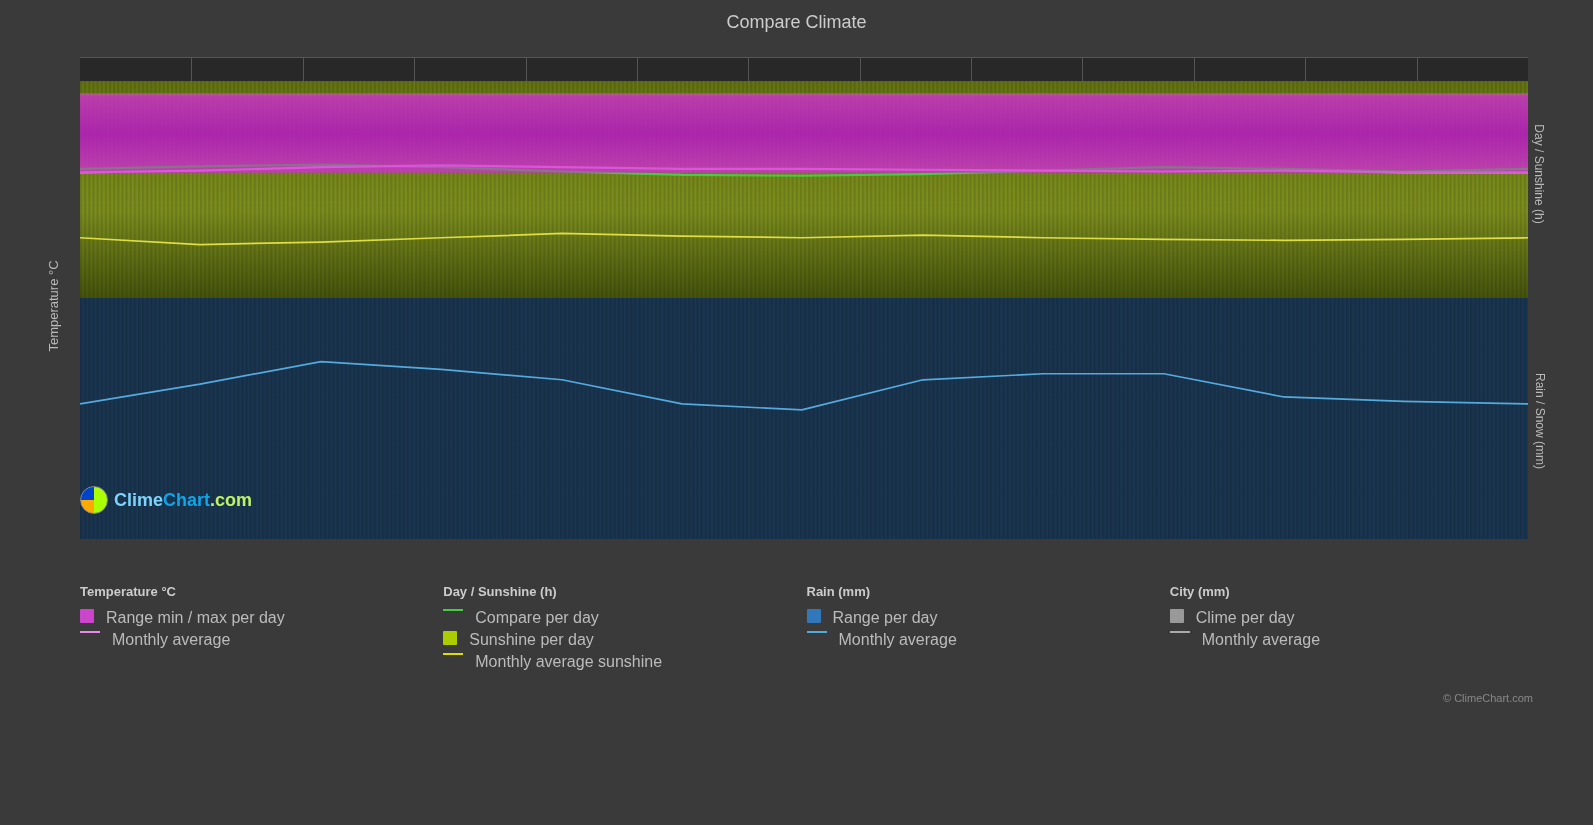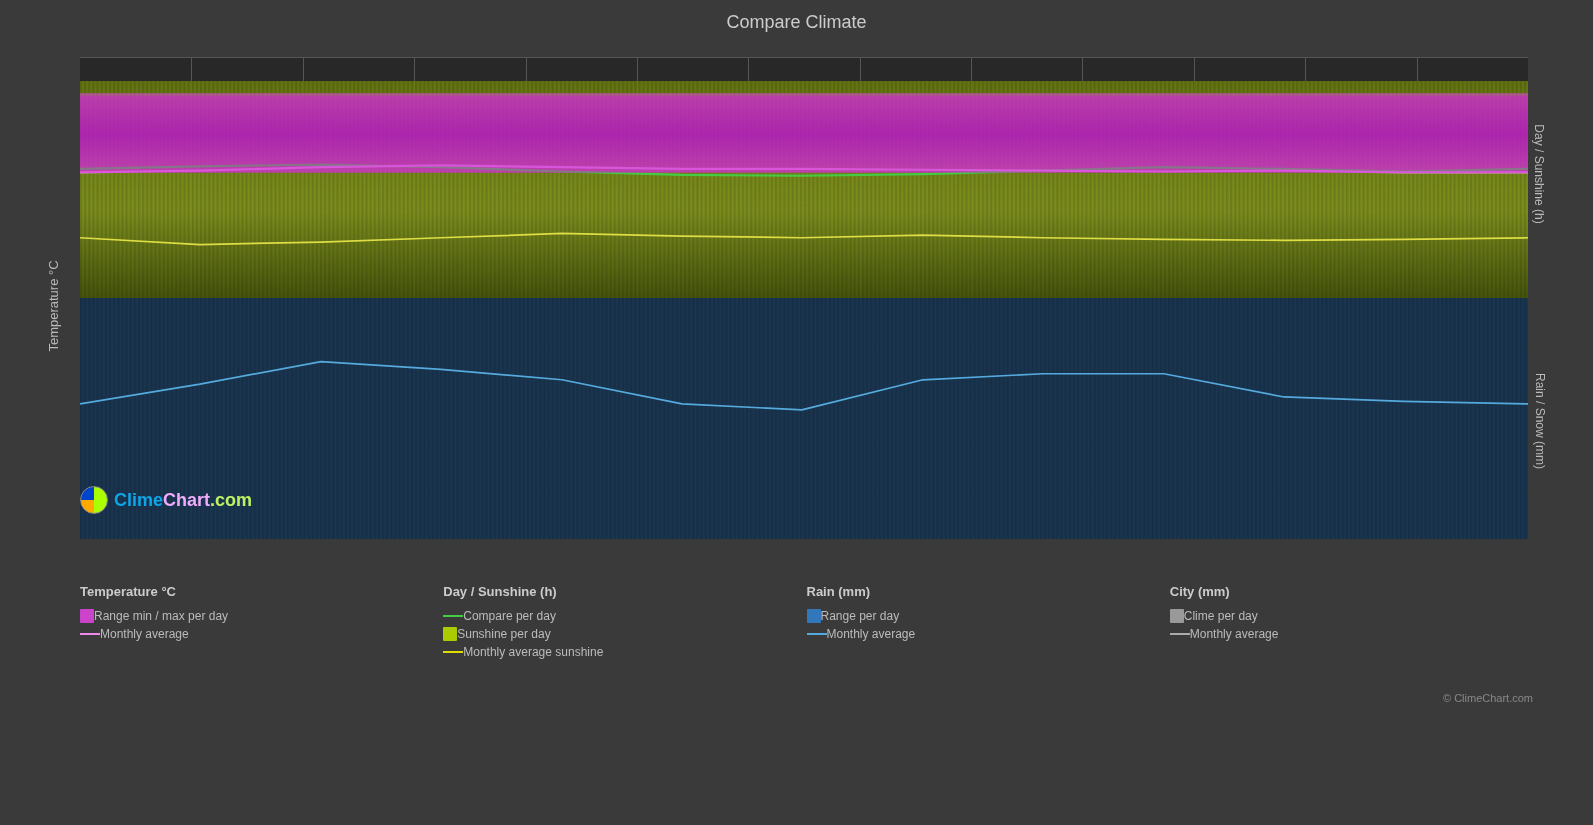--- a/index.html
+++ b/index.html
@@ -54,24 +54,23 @@
 
     .legend-title {
       color: #ccc;
       font-size: 13px;
       font-weight: bold;
       margin-bottom: 6px;
     }
 
     .legend-item {
       display: flex;
-      align-items: center;
-      gap: 0;
+      gap: 12px;
       color: #bbb;
-      font-size: 12px;
+      font-size: 16px;
     }
 
     .legend-swatch-rect {
       width: 14px;
       height: 14px;
       display: inline-block;
       border-radius: 1px;
     }
 
     .legend-swatch-line {
@@ -105,22 +104,22 @@
       display: flex;
       align-items: center;
       gap: 5px;
     }
 
     .logo-text {
       font-size: 18px;
       font-weight: bold;
     }
 
-    .logo-text .lime { color: #0ea5e9; }
-    .logo-text .cyan { color: #f0abfc; }
+    .logo-text .lime { color: #7dd3fc; }
+    .logo-text .cyan { color: #0ea5e9; }
     .logo-text .white { color: #bef264; }
 
     .logo-icon {
       width: 28px;
       height: 28px;
       border-radius: 50%;
       background: conic-gradient(#aaff00 0deg 180deg, #ffaa00 180deg 270deg, #0044cc 270deg 360deg);
       border: 1px solid #888;
     }
 

